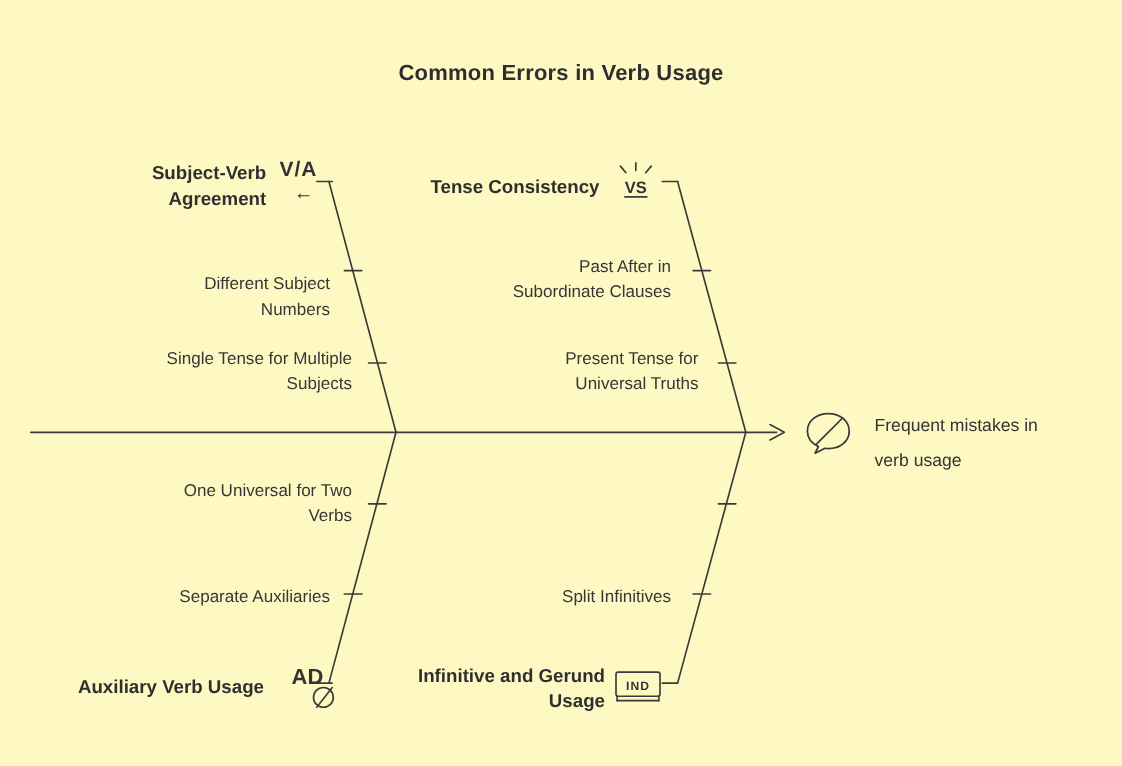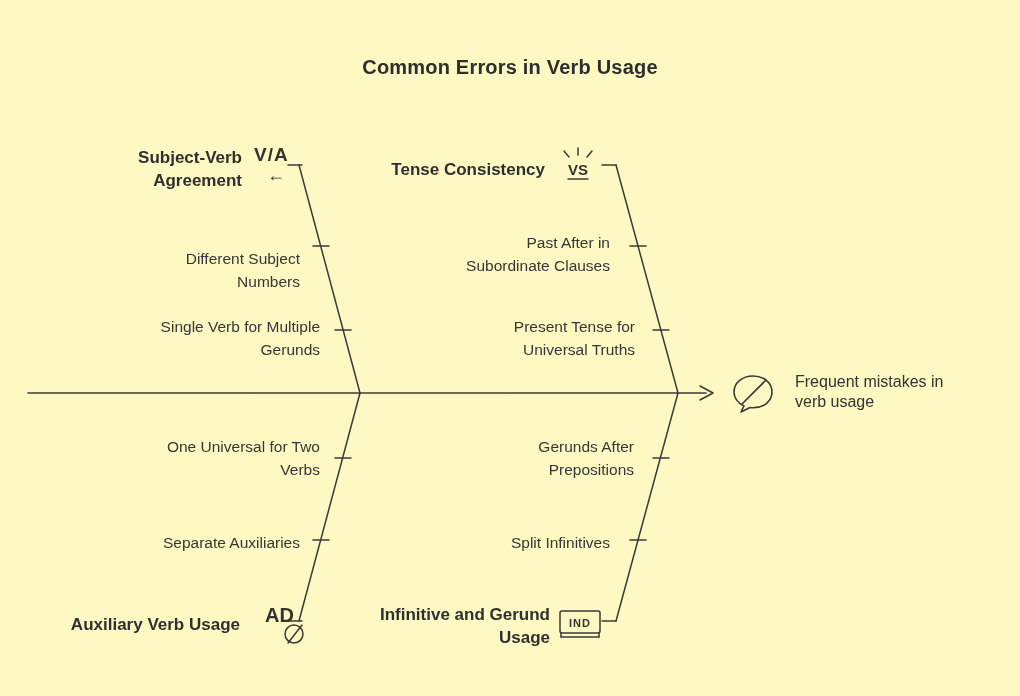--- a/index.html
+++ b/index.html
@@ -11,21 +11,21 @@
   .lines { position:absolute; left:0; top:0; }
   .title {
     position:absolute; top:56px; left:0; width:100%;
     text-align:center; font-size:20px; font-weight:700; color:#2e2e2e;
     letter-spacing:.2px;
   }
   .label { position:absolute; line-height:23px; }
   .cat  { font-size:17px; font-weight:700; color:#2f2f2f; }
   .sub  { font-size:15.5px; font-weight:500; color:#363636; }
   .right { text-align:right; }
-  .effect-label { font-size:16px; font-weight:500; line-height:20px; }
+  .effect-label { font-size:16px; font-weight:500; line-height:32px; }
   .icon { position:absolute; color:#333; }
   .icon svg { display:block; }
   .icon text { font-family:"Liberation Sans", sans-serif; fill:#333; }
   .va-txt { display:block; font-size:19px; font-weight:700; letter-spacing:1px; }
   .va-arrow { display:block; font-size:18px; line-height:14px; margin-top:2px; text-align:center; }
 </style>
 </head>
 <body>
 
 <div class="canvas">
@@ -56,21 +56,21 @@
   </svg>
 
   <div class="title">Common Errors in Verb Usage</div>
 
   <div class="label cat right" style="left:100px; top:146px; width:142px;">Subject-Verb Agreement</div>
   <div class="icon" style="left:254px; top:144px; width:44px;">
     <span class="va-txt">V/A</span>
     <span class="va-arrow">←</span>
   </div>
   <div class="label sub right" style="left:148px; top:247px; width:152px;">Different Subject Numbers</div>
-  <div class="label sub right" style="left:112px; top:315px; width:208px;">Single Verb for Multiple Gerunds</div>
+  <div class="label sub right" style="left:112px; top:315px; width:208px;">Single Tense for Multiple Subjects</div>
 
   <div class="label cat right" style="left:375px; top:158px; width:170px;">Tense Consistency</div>
   <div class="icon" style="left:558px; top:146px;text-align:right;">
     <svg width="40" height="40" viewBox="0 0 40 40">
       <g fill="none" stroke="#3a3a3a" stroke-width="1.5" stroke-linecap="round">
         <line x1="20" y1="9" x2="20" y2="2"></line>
         <line x1="11" y1="11" x2="6" y2="5"></line>
         <line x1="29" y1="11" x2="34" y2="5"></line>
         <line x1="10" y1="33" x2="30" y2="33"></line>
       </g>
@@ -86,21 +86,20 @@
   <div class="icon" style="left:264px; top:598px;">
     <svg width="46" height="50" viewBox="0 0 46 50">
       <text x="1" y="24" font-size="20" font-weight="700">AD</text>
       <g fill="none" stroke="#3a3a3a" stroke-width="1.5" stroke-linecap="round">
         <circle cx="30" cy="36" r="9"></circle>
         <line x1="24" y1="45" x2="38" y2="27"></line>
       </g>
     </svg>
   </div>
 
-  <div class="label sub right" style="left:520px; top:435px; width:114px;">Gerunds After Prepositions</div>
   <div class="label sub right" style="left:470px; top:531px; width:140px;">Split Infinitives</div>
   <div class="label cat right" style="left:350px; top:603px; width:200px;">Infinitive and Gerund Usage</div>
   <div class="icon" style="left:558px; top:608px;">
     <svg width="46" height="34" viewBox="0 0 46 34">
       <g fill="none" stroke="#3a3a3a" stroke-width="1.5" stroke-linecap="round" stroke-linejoin="round">
         <rect x="2" y="3" width="40" height="22" rx="2"></rect>
         <line x1="3" y1="25" x2="3" y2="29"></line>
         <line x1="41" y1="25" x2="41" y2="29"></line>
         <line x1="3" y1="29" x2="41" y2="29"></line>
       </g>

